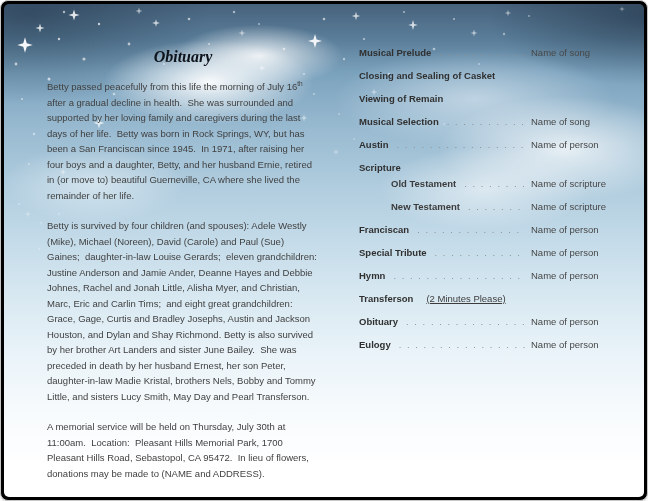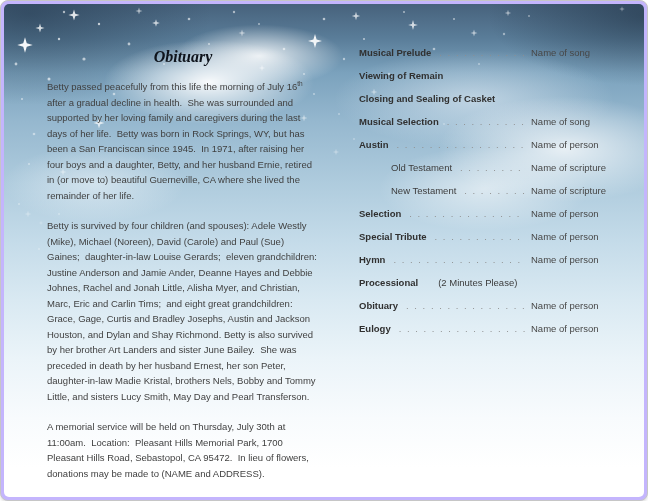--- a/index.html
+++ b/index.html
@@ -1,20 +1,20 @@
 <!DOCTYPE html>
 <html><head>
 <meta charset="utf-8">
 <style>
   html,body{margin:0;padding:0;background:#ffffff;}
   body{width:648px;height:501px;font-family:"Liberation Sans",sans-serif;}
   .card{
     box-sizing:border-box;width:648px;height:501px;
     border:1px solid #c6c6c6;border-radius:8px;padding:3px;
-    background:#c4b5fd;box-shadow:0 2px 3px rgba(0,0,0,.12);
+    background:#000000;box-shadow:0 2px 3px rgba(0,0,0,.12);
     position:relative;overflow:hidden;
   }
   .sky{
     position:relative;width:100%;height:100%;border-radius:5px;overflow:hidden;
     background:
       radial-gradient(ellipse 150px 60px at 205px 78px, rgba(255,255,255,.95), rgba(255,255,255,0) 70%),
       radial-gradient(ellipse 120px 45px at 255px 52px, rgba(255,255,255,.85), rgba(255,255,255,0) 70%),
       radial-gradient(ellipse 180px 75px at 560px 145px, rgba(255,255,255,.75), rgba(255,255,255,0) 70%),
       radial-gradient(ellipse 150px 60px at 480px 185px, rgba(255,255,255,.55), rgba(255,255,255,0) 70%),
       radial-gradient(ellipse 200px 70px at 470px 95px, rgba(235,243,250,.55), rgba(235,243,250,0) 70%),
@@ -36,23 +36,23 @@
   .page-left h1.ptitle{font-size:16px;line-height:22px;margin-bottom:11px;}
   .page-right h1.ptitle{font-size:15px;line-height:20px;margin-bottom:24px;}
   .obit p{
     margin:0 0 15px 0;font-size:9.5px;line-height:15.5px;color:#3f3f3f;
     white-space:pre-wrap;
   }
   .obit sup{font-size:6.5px;vertical-align:super;line-height:0;}
   .srow{display:flex;align-items:center;line-height:13px;margin-bottom:10px;}
   .srow .lbl{font-size:9.5px;font-weight:bold;color:#303030;white-space:nowrap;}
   .srow.sub{padding-left:32px;}
-  .srow.sub .lbl{font-weight:normal;color:#3c3c3c;}
+  .srow.sub .lbl{font-weight:bold;color:#3c3c3c;}
   .srow.tight{margin-bottom:3px;}
-  .srow .sfx{font-size:9.5px;color:#3c3c3c;margin-left:20px;white-space:nowrap;}
+  .srow .sfx{font-size:9.5px;color:#3c3c3c;margin-left:13px;white-space:nowrap;text-decoration:underline;}
   .leader{flex:1 1 auto;overflow:hidden;white-space:nowrap;margin:0 6px 0 8px;color:#8f8f8f;font-size:9.5px;}
   .leader::after{
     content:". . . . . . . . . . . . . . . . . . . . . . . . . . . . . . . . . . . . . . . . . . . . . . . . . .";
     letter-spacing:1.5px;
   }
   .val{flex:0 0 111px;font-size:9.5px;color:#474747;white-space:nowrap;}
 </style>
 </head>
 <body>
 
@@ -131,72 +131,75 @@
     <div class="page page-right">
 
       <div class="srow">
         <span class="lbl">Musical Prelude</span>
         <span class="leader"></span>
         <span class="val">Name of song</span>
       </div>
 
 
       <div class="srow">
+        <span class="lbl">Closing and Sealing of Casket</span>
+      </div>
+
+      <div class="srow">
         <span class="lbl">Viewing of Remain</span>
       </div>
 
       <div class="srow">
-        <span class="lbl">Closing and Sealing of Casket</span>
-      </div>
-
-      <div class="srow">
         <span class="lbl">Musical Selection</span>
         <span class="leader"></span>
         <span class="val">Name of song</span>
       </div>
 
       <div class="srow">
         <span class="lbl">Austin</span>
         <span class="leader"></span>
         <span class="val">Name of person</span>
       </div>
 
+      <div class="srow tight">
+        <span class="lbl">Scripture</span>
+      </div>
 
       <div class="srow sub">
         <span class="lbl">Old Testament</span>
         <span class="leader"></span>
         <span class="val">Name of scripture</span>
       </div>
 
       <div class="srow sub">
         <span class="lbl">New Testament</span>
         <span class="leader"></span>
         <span class="val">Name of scripture</span>
       </div>
 
       <div class="srow">
-        <span class="lbl">Selection</span>
+        <span class="lbl">Franciscan</span>
         <span class="leader"></span>
         <span class="val">Name of person</span>
       </div>
 
       <div class="srow">
         <span class="lbl">Special Tribute</span>
         <span class="leader"></span>
         <span class="val">Name of person</span>
       </div>
 
       <div class="srow">
         <span class="lbl">Hymn</span>
         <span class="leader"></span>
         <span class="val">Name of person</span>
       </div>
 
       <div class="srow">
-        <span class="lbl">Processional</span>
+        <span class="lbl">Transferson</span>
         <span class="sfx">(2 Minutes Please)</span>
       </div>
 
       <div class="srow">
         <span class="lbl">Obituary</span>
         <span class="leader"></span>
         <span class="val">Name of person</span>
       </div>
 
       <div class="srow">

